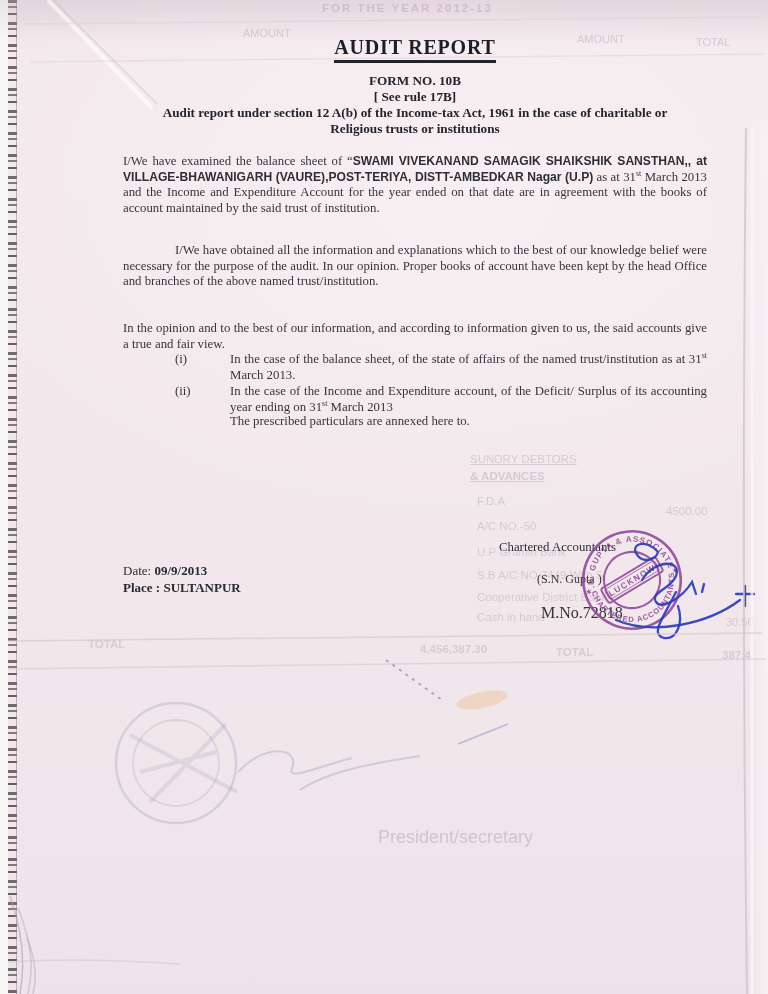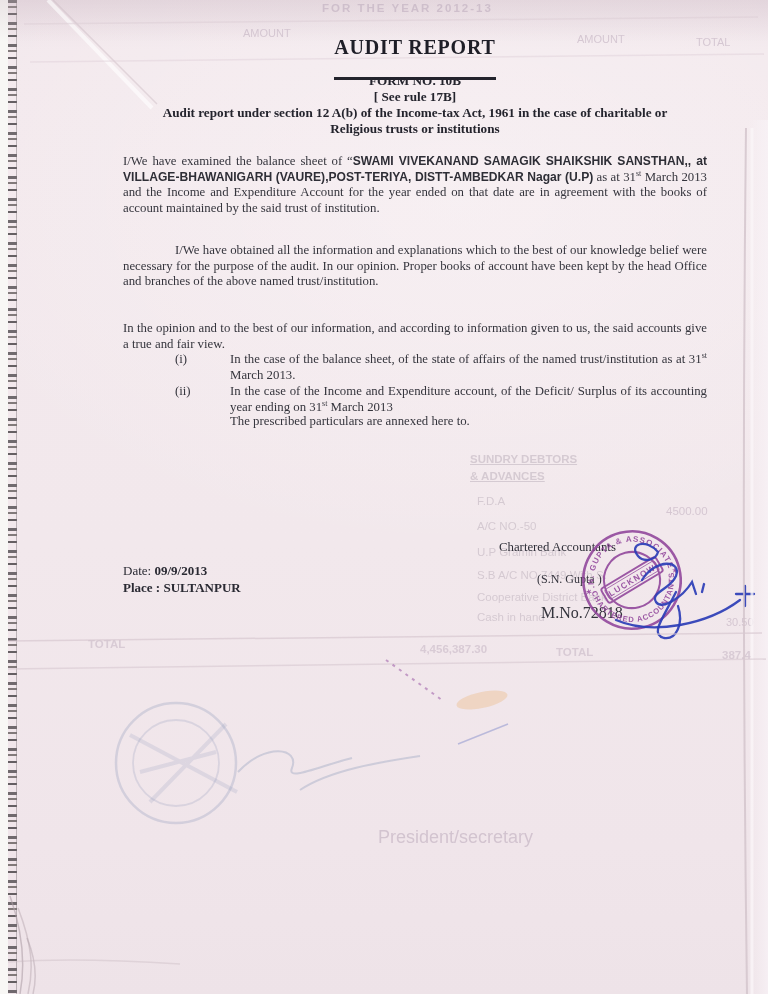--- a/index.html
+++ b/index.html
@@ -13,21 +13,21 @@
   .edge-dark{position:absolute;left:8px;top:0;bottom:0;width:8px;opacity:.72;
     background-image:repeating-linear-gradient(180deg,#3f3a3e 0 3px,rgba(0,0,0,0) 3px 6px,#57504f 6px 8px,rgba(0,0,0,0) 8px 13px,#2f2b2e 13px 15px,rgba(0,0,0,0) 15px 22px);
     border-right:1px solid rgba(80,70,75,.45);}
   .shade-top{position:absolute;left:0;top:0;right:0;height:42px;background:linear-gradient(180deg,rgba(200,180,190,.28),rgba(200,180,190,0));}
   .shade-right{position:absolute;right:0;top:120px;bottom:0;width:20px;background:linear-gradient(90deg,rgba(255,255,255,0),rgba(248,242,246,.8));}
   
   .content{position:absolute;left:123px;width:584px;top:0;}
   .ctr{text-align:center;}
   .title-wrap{position:absolute;top:36px;left:0;right:0;}
   .title{display:inline-block;font-size:20px;font-weight:bold;letter-spacing:.8px;color:#1e1e27;
-    border-bottom:3px solid #23232c;padding-bottom:18px;}
+    border-bottom:3px solid #23232c;padding-bottom:1px;}
   .hline{position:absolute;left:0;right:0;font-weight:bold;font-size:13.2px;color:#24242d;}
   .form-no{top:73px;} .rule-line{top:89px;} .sub1{top:105px;} .sub2{top:121px;}
   .body{font-size:12.8px;line-height:15.6px;text-align:justify;color:#35353d;}
   .para1{position:absolute;top:154px;left:0;width:584px;}
   .para2{position:absolute;top:243px;left:0;width:584px;text-indent:52px;}
   .para3{position:absolute;top:321px;left:0;width:584px;}
   .bold-sans{font-family:"Liberation Sans",sans-serif;font-weight:700;font-size:12.1px;color:#2e2e36;margin-top:32px;}
   sup{font-size:8px;line-height:0;}
   .list-item{position:absolute;left:0;width:584px;}
   .item-i{top:352px;} .item-ii{top:384px;}
@@ -49,21 +49,21 @@
   .stamp text{fill:var(--stamp-ink,#8d3f98);font-family:"Liberation Sans",sans-serif;font-weight:bold;}
   .sig{position:absolute;left:598px;top:536px;width:168px;height:108px;}
   .sig path{fill:none;stroke:var(--sig-ink,#2b3db6);stroke-width:2.3;stroke-linecap:round;opacity:.92;}
   
   .ghost{position:absolute;font-family:"Liberation Sans",sans-serif;color:#c9b9c7;filter:blur(.4px);white-space:nowrap;}
   .g-head{left:322px;top:2px;font-size:11.5px;font-weight:bold;letter-spacing:2px;opacity:.8;}
   .g-amtL{left:243px;top:27px;font-size:11px;opacity:.7;}
   .g-amtR{left:577px;top:33px;font-size:11px;opacity:.7;}
   .g-totC{left:696px;top:36px;font-size:11px;opacity:.7;}
   .gb{font-size:11.5px;opacity:.65;color:#c6bac4;}
-  .gb0{left:470px;top:453px;font-weight:bold;text-decoration:underline;}
+  .gb0{left:470px;top:453px;font-weight:normal;text-decoration:underline;}
   .gb1{left:470px;top:470px;font-weight:bold;text-decoration:underline;}
   .gb2{left:477px;top:495px;} .gb3{left:477px;top:520px;}
   .gb4{left:477px;top:546px;} .gb5{left:477px;top:569px;}
   .gb6{left:477px;top:591px;} .gb7{left:477px;top:611px;}
   .g-amt1{left:666px;top:505px;font-size:11.5px;opacity:.7;}
   .g-amt2{left:726px;top:616px;font-size:11px;opacity:.7;}
   .g-tl1{left:88px;top:638px;font-size:11.5px;font-weight:bold;opacity:.6;}
   .g-tv1{left:420px;top:643px;font-size:11.5px;font-weight:bold;opacity:.6;}
   .g-tl2{left:556px;top:646px;font-size:11.5px;font-weight:bold;opacity:.6;}
   .g-tv2{left:722px;top:649px;font-size:11.5px;font-weight:bold;opacity:.6;}

